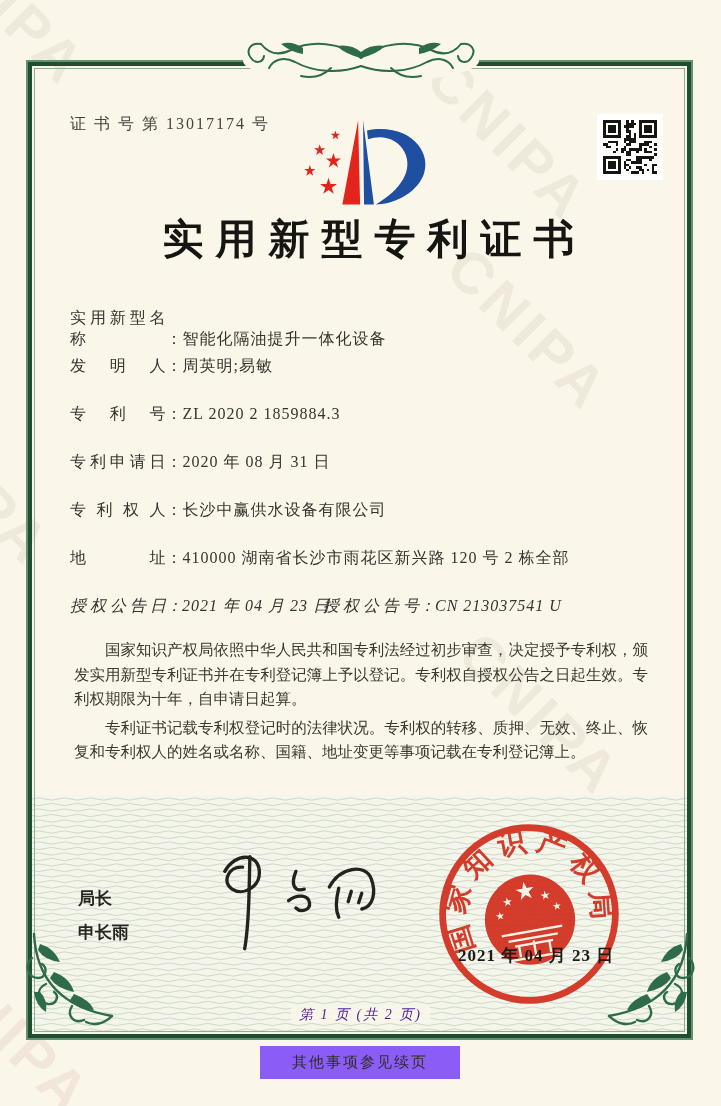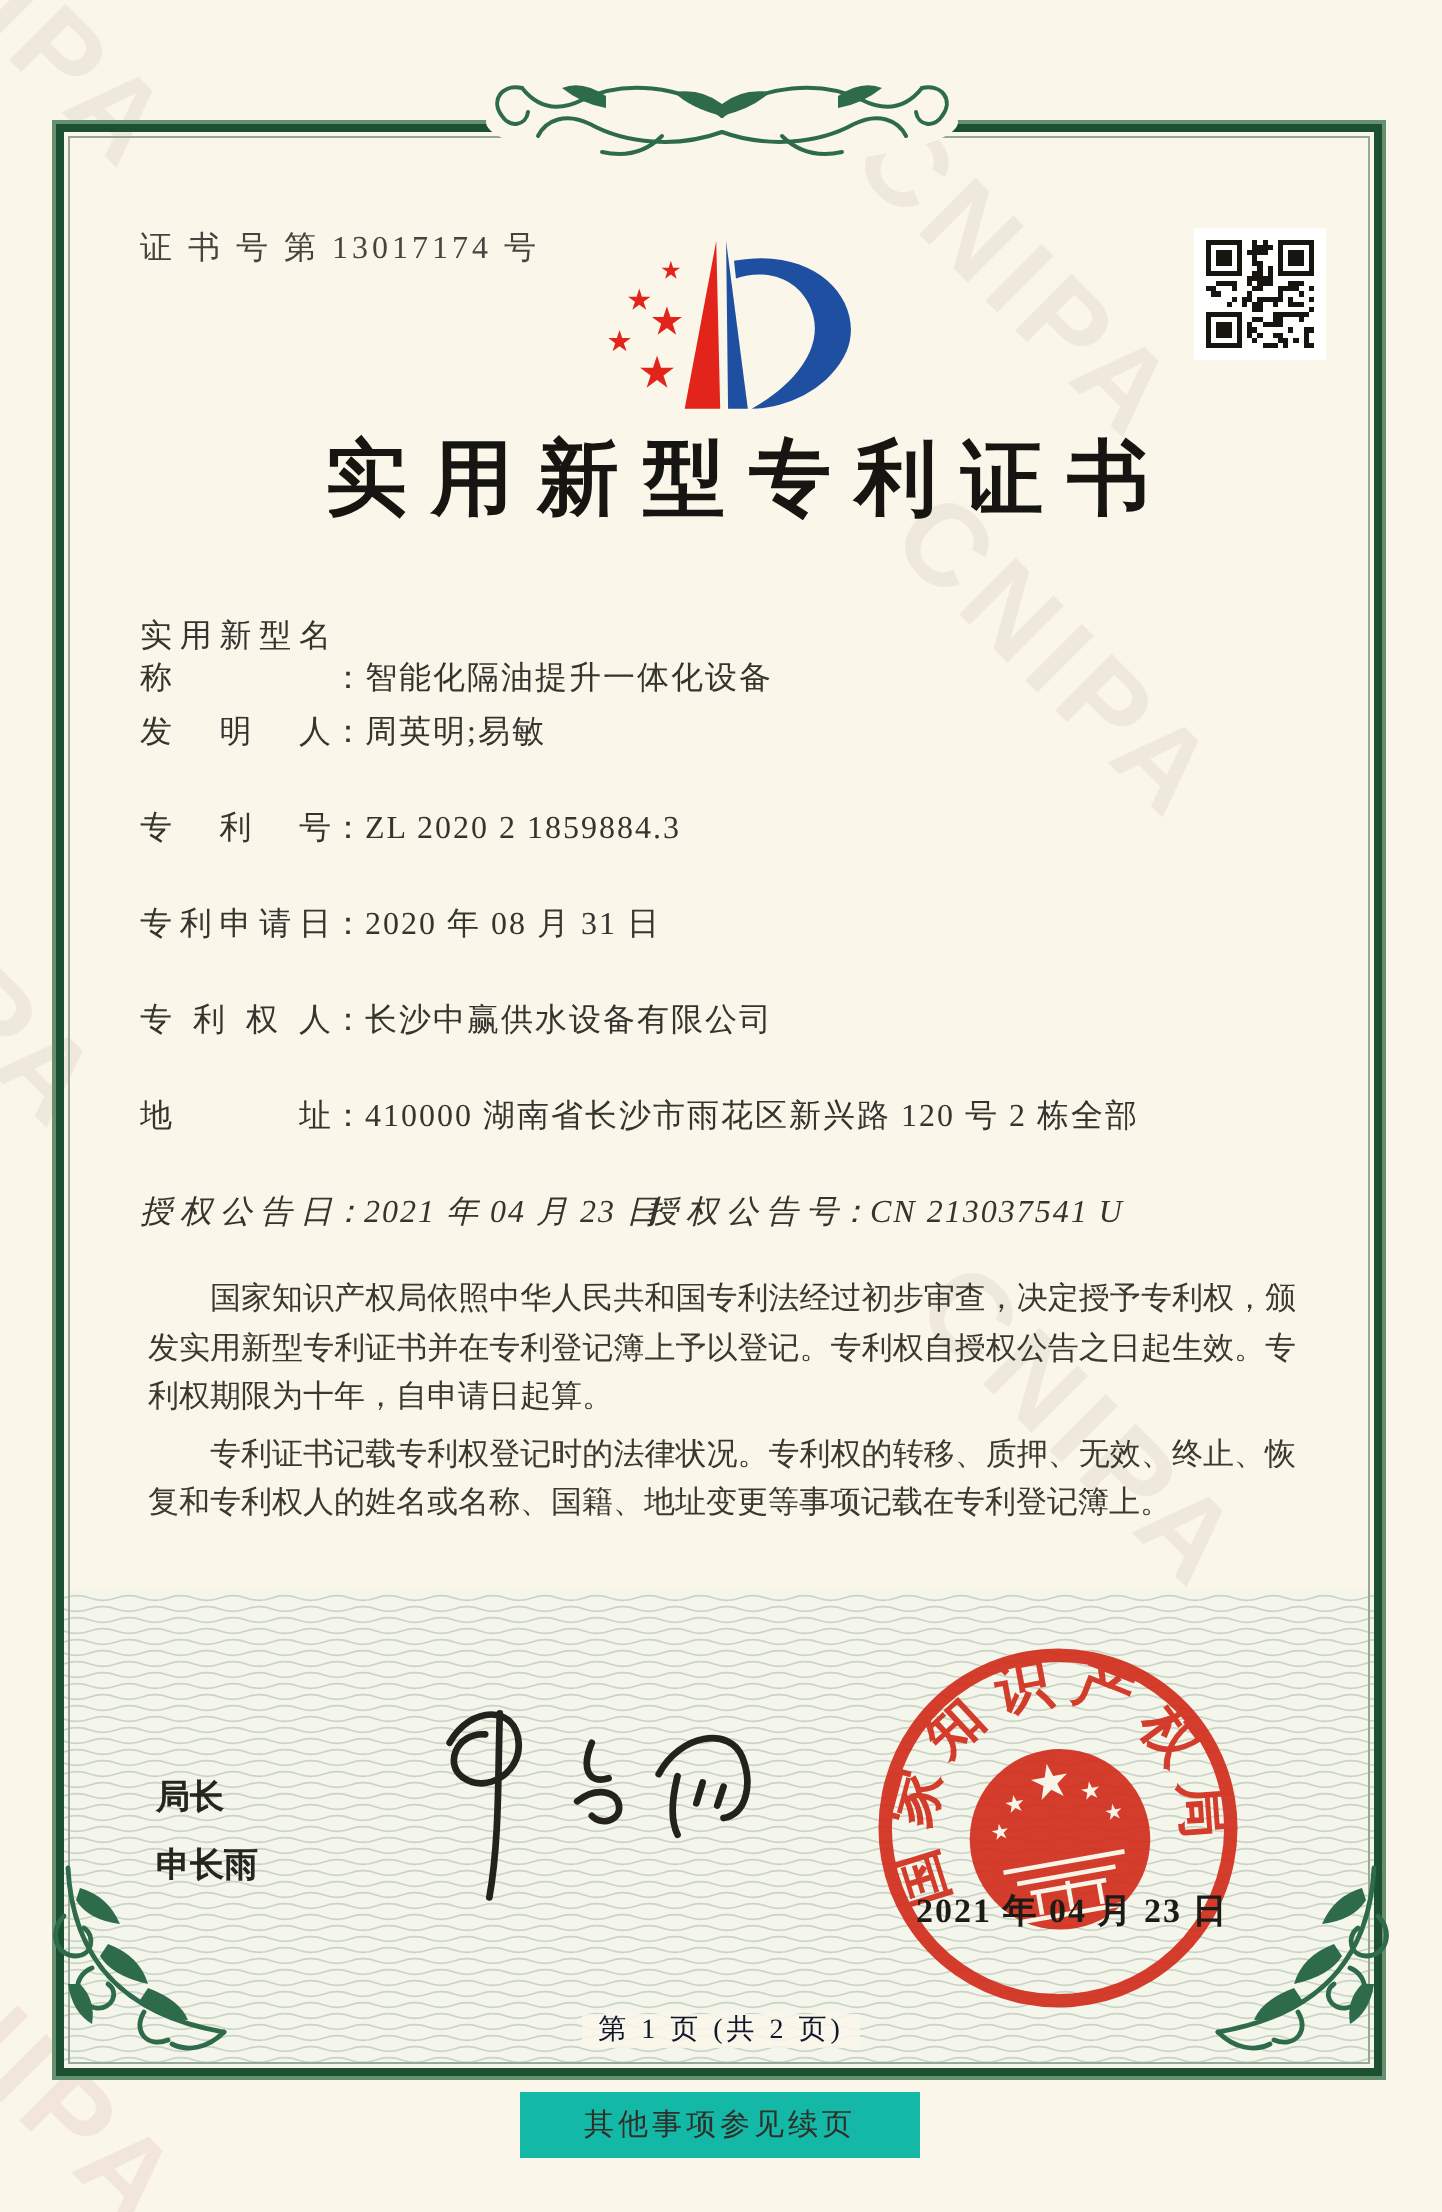--- a/index.html
+++ b/index.html
@@ -53,24 +53,24 @@
 
   .director{position:absolute;left:78px;top:882px;font-family:"Liberation Sans","DejaVu Sans",sans-serif;
             font-weight:700;font-size:17px;color:#26251f;line-height:34px;}
   .sig{position:absolute;left:193px;top:840px;width:210px;height:115px;}
 
   .seal{position:absolute;left:433px;top:818px;width:192px;height:192px;}
   .seal-date{position:absolute;left:458px;top:944px;width:170px;font-size:17px;font-weight:700;
              letter-spacing:1px;color:#1c1b16;z-index:6;}
 
   .page-num{position:absolute;left:0;right:0;top:1006px;text-align:center;font-size:14px;
-            color:#0f172a;letter-spacing:2px;}
+            color:#4c1d95;letter-spacing:2px;font-style:italic;}
   .page-num span{background:rgba(250,246,234,.85);padding:1px 8px;}
   .cont-note{position:absolute;left:260px;top:1046px;width:200px;text-align:center;font-size:15px;
-             color:#2f2e28;background:#14b8a6;padding:7px 0;letter-spacing:2px;}
+             color:#2f2e28;background:#8b5cf6;padding:7px 0;letter-spacing:2px;}
   .z5{z-index:5;}
 </style>
 </head>
 <body>
 
 <div class="page">
 
   <div class="wm wm-a">CNIPA</div>
   <div class="wm wm-b">CNIPA</div>
   <div class="wm wm-c">CNIPA</div>

